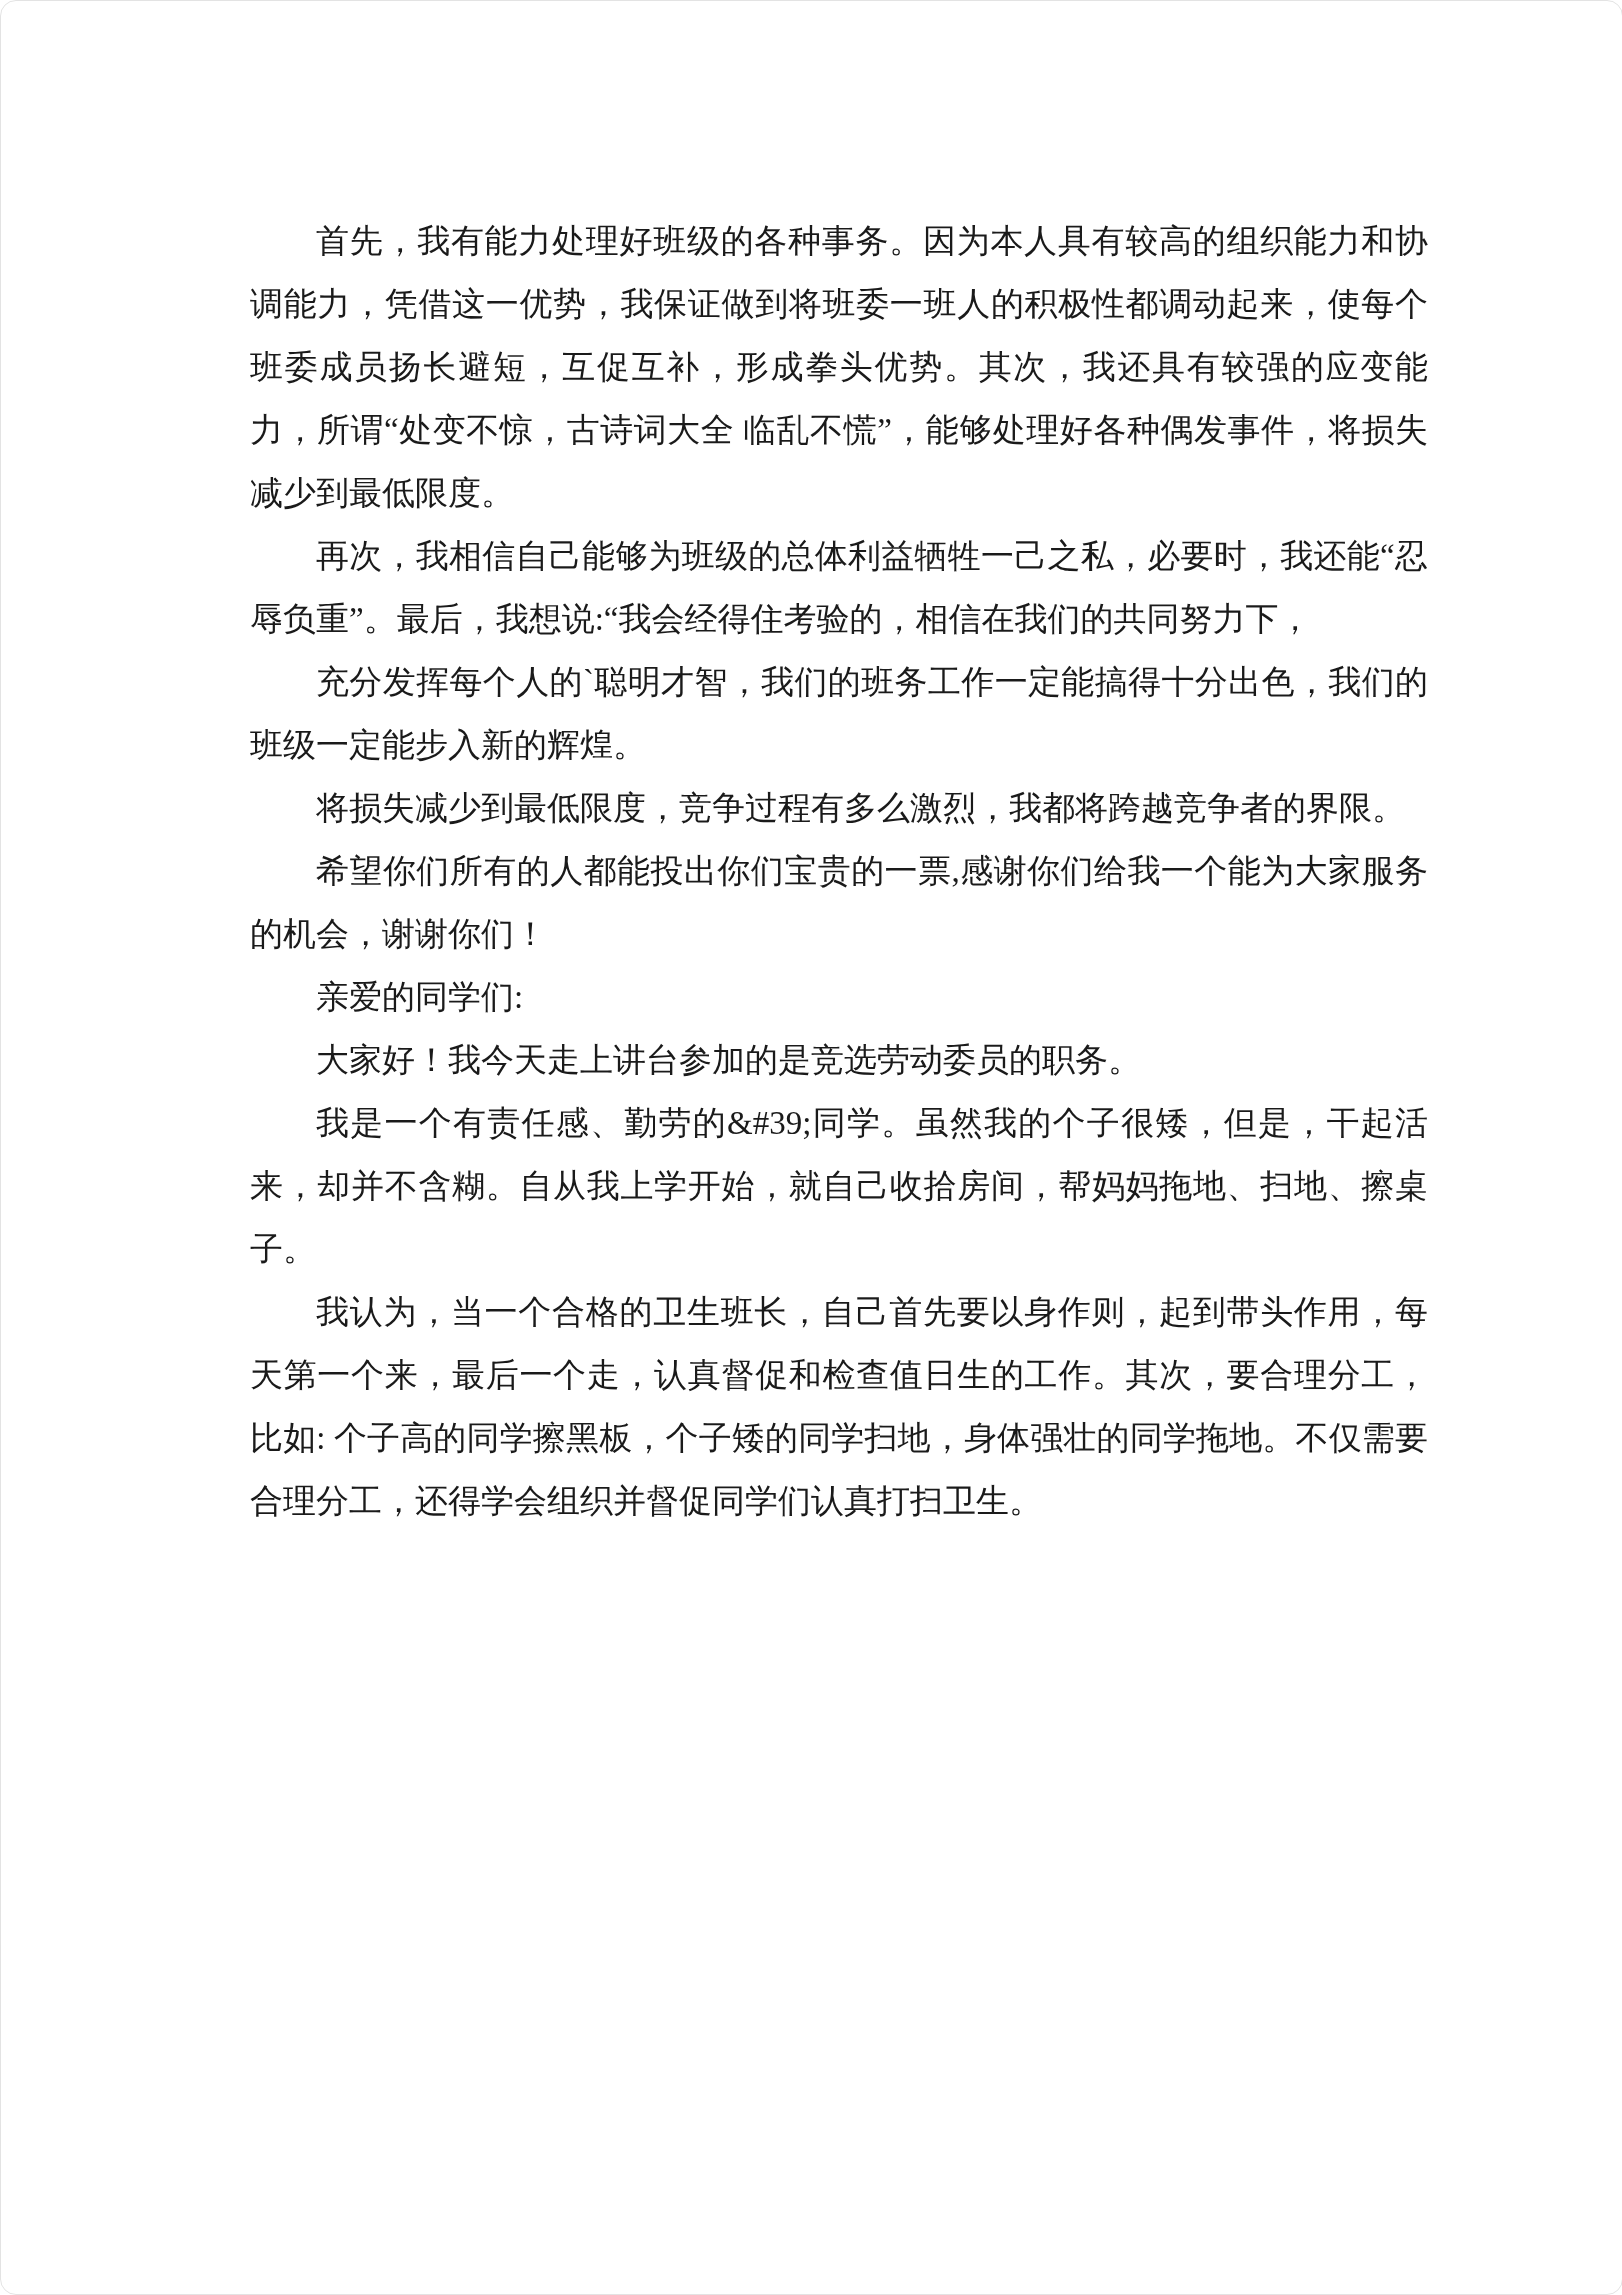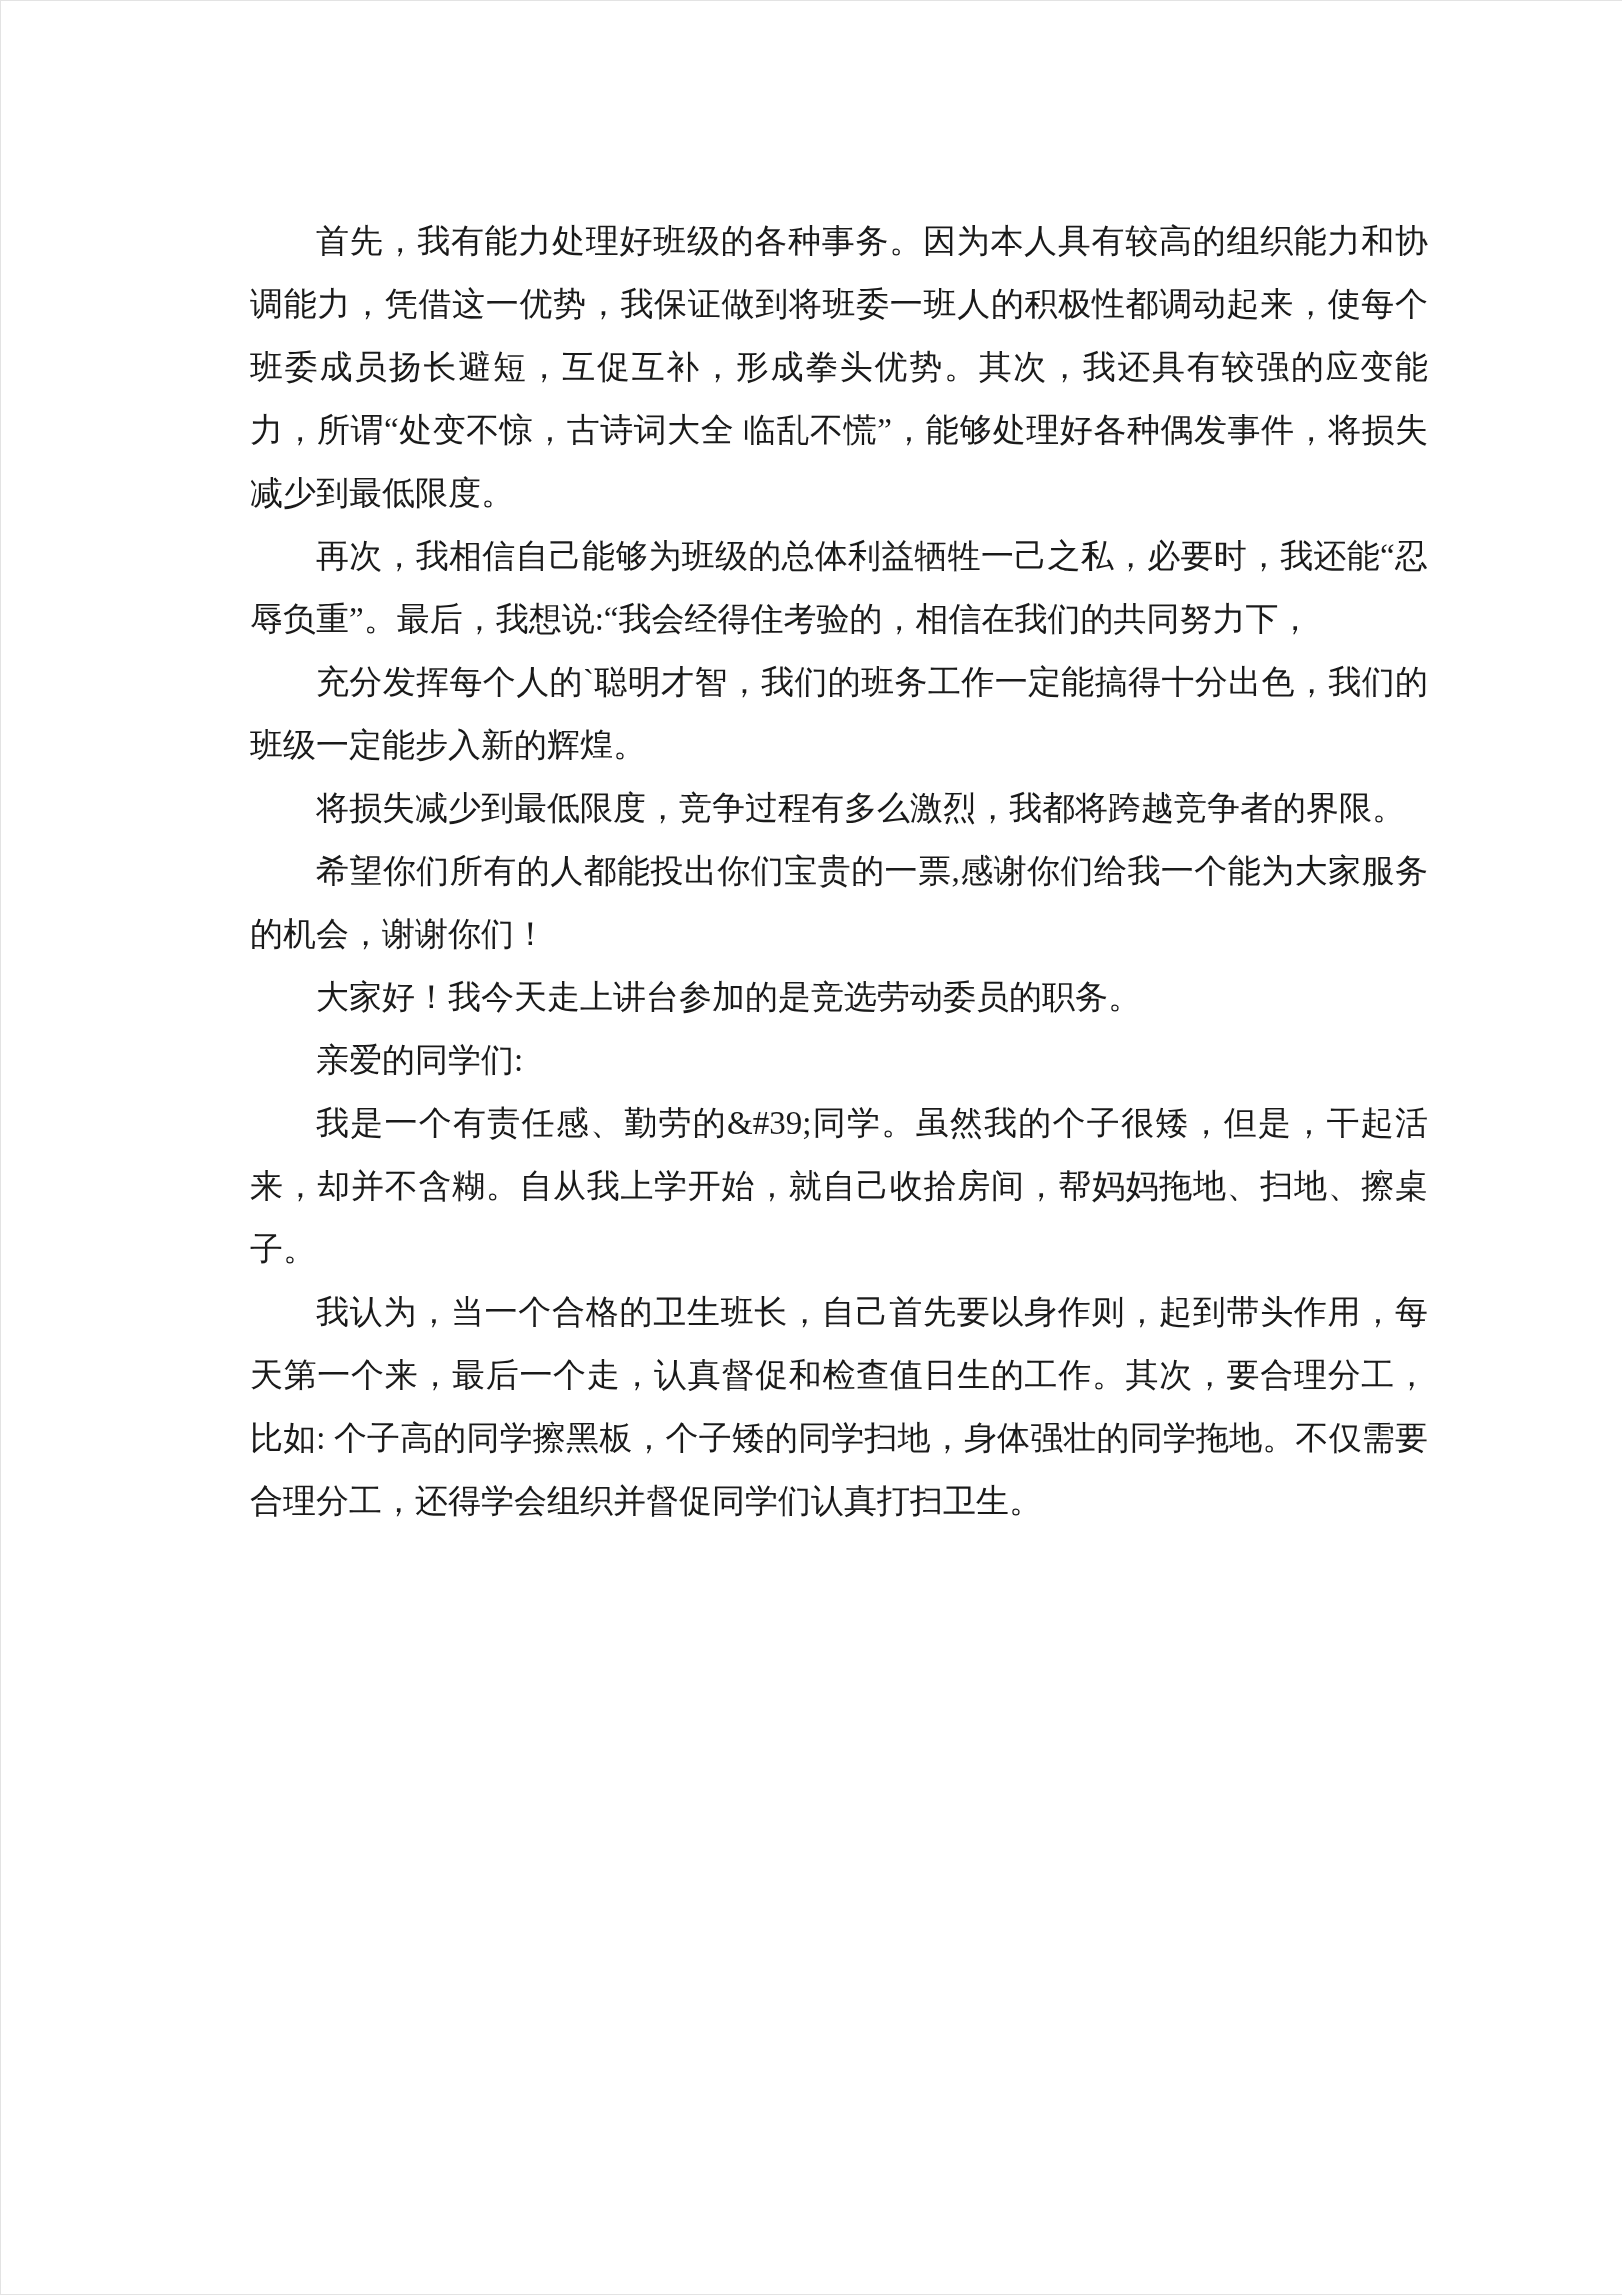--- a/index.html
+++ b/index.html
@@ -31,26 +31,26 @@
   .para {
     margin: 0;
     padding: 0;
     text-indent: 2em;
     word-break: break-all;
   }
 </style>
 </head>
 <body>
 
-<div class="page" style="background: rgb(255, 255, 255); border-color: rgb(227, 227, 227);">
+<div class="page" style="background: rgb(255, 255, 255); border-color: rgb(227, 227, 227); border-radius: 16px;">
   <div class="doc-body" id="doc-body" style="color: rgb(26, 26, 26);">
       <p class="para">首先，我有能力处理好班级的各种事务。因为本人具有较高的组织能力和协调能力，凭借这一优势，我保证做到将班委一班人的积极性都调动起来，使每个班委成员扬长避短，互促互补，形成拳头优势。其次，我还具有较强的应变能力，所谓“处变不惊，古诗词大全 临乱不慌”，能够处理好各种偶发事件，将损失减少到最低限度。</p>
       <p class="para">再次，我相信自己能够为班级的总体利益牺牲一己之私，必要时，我还能“忍辱负重”。最后，我想说:“我会经得住考验的，相信在我们的共同努力下，</p>
       <p class="para">充分发挥每个人的`聪明才智，我们的班务工作一定能搞得十分出色，我们的班级一定能步入新的辉煌。</p>
       <p class="para">将损失减少到最低限度，竞争过程有多么激烈，我都将跨越竞争者的界限。</p>
       <p class="para">希望你们所有的人都能投出你们宝贵的一票,感谢你们给我一个能为大家服务的机会，谢谢你们！</p>
+      <p class="para">亲爱的同学们:</p>
       <p class="para">大家好！我今天走上讲台参加的是竞选劳动委员的职务。</p>
-      <p class="para">亲爱的同学们:</p>
       <p class="para">我是一个有责任感、勤劳的&amp;#39;同学。虽然我的个子很矮，但是，干起活来，却并不含糊。自从我上学开始，就自己收拾房间，帮妈妈拖地、扫地、擦桌子。</p>
       <p class="para">我认为，当一个合格的卫生班长，自己首先要以身作则，起到带头作用，每天第一个来，最后一个走，认真督促和检查值日生的工作。其次，要合理分工，比如: 个子高的同学擦黑板，个子矮的同学扫地，身体强壮的同学拖地。不仅需要合理分工，还得学会组织并督促同学们认真打扫卫生。</p>
     </div>
 </div>
 
 
 </body></html>

